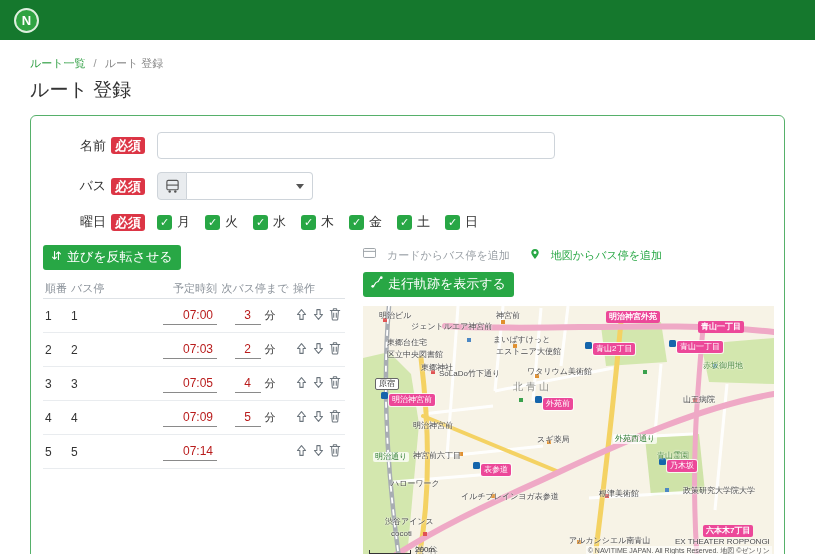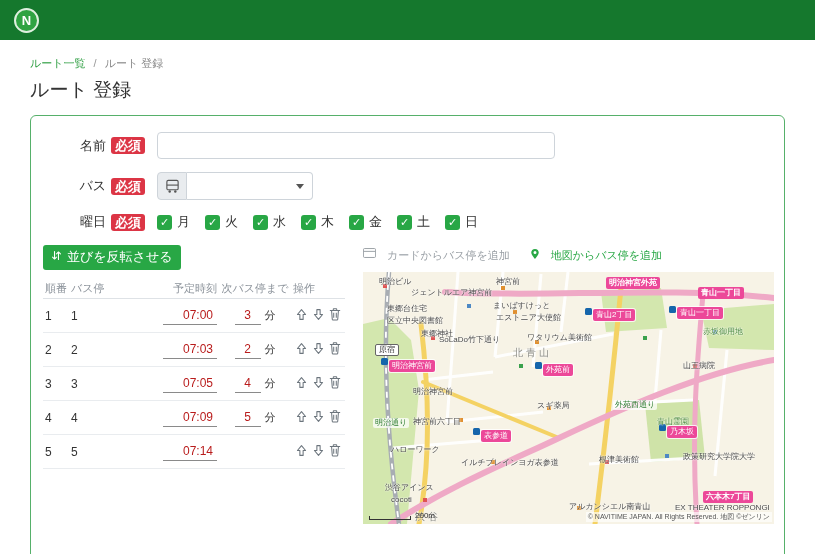--- a/index.html
+++ b/index.html
@@ -278,20 +278,30 @@
           <div class="tab active">
             <span>
               <svg width="10" height="12" viewBox="0 0 12 14">
                   <path d="M6 1 C3.2 1 1.5 3 1.5 5.2 C1.5 8 6 13 6 13 C6 13 10.5 8 10.5 5.2 C10.5 3 8.8 1 6 1 Z M6 6.9 A1.8 1.8 0 1 1 6 3.3 A1.8 1.8 0 0 1 6 6.9 Z" fill="currentColor" fill-rule="evenodd"></path>
                 </svg>
             </span>
             <span>地図からバス停を追加</span>
           </div>
         </div>
 
+        <button class="btn-green">
+          <span>
+            <svg width="12" height="12" viewBox="0 0 14 14">
+                <path d="M2 12 C5 12 4 7 7 7 S9 2 12 2" fill="none" stroke="#fff" stroke-width="1.4"></path>
+                <circle cx="2" cy="12" r="1.6" fill="#fff"></circle>
+                <circle cx="12" cy="2" r="1.6" fill="#fff"></circle>
+              </svg>
+          </span>
+          <span>走行軌跡を表示する</span>
+        </button>
 
         <div class="map-wrap">
           <svg class="basemap" width="411" height="252" viewBox="0 0 411 252">
             <rect width="411" height="252" fill="#f7f3e6"></rect>
 
             <polygon points="0,52 26,46 48,68 56,118 44,252 0,252" fill="#d3e7ae"></polygon>
             <polygon points="238,20 298,16 304,56 243,60" fill="#d3e7ae"></polygon>
             <polygon points="338,38 411,32 411,78 346,76" fill="#d3e7ae"></polygon>
             <polygon points="282,132 336,128 342,186 288,190" fill="#cfe3a8"></polygon>
 

